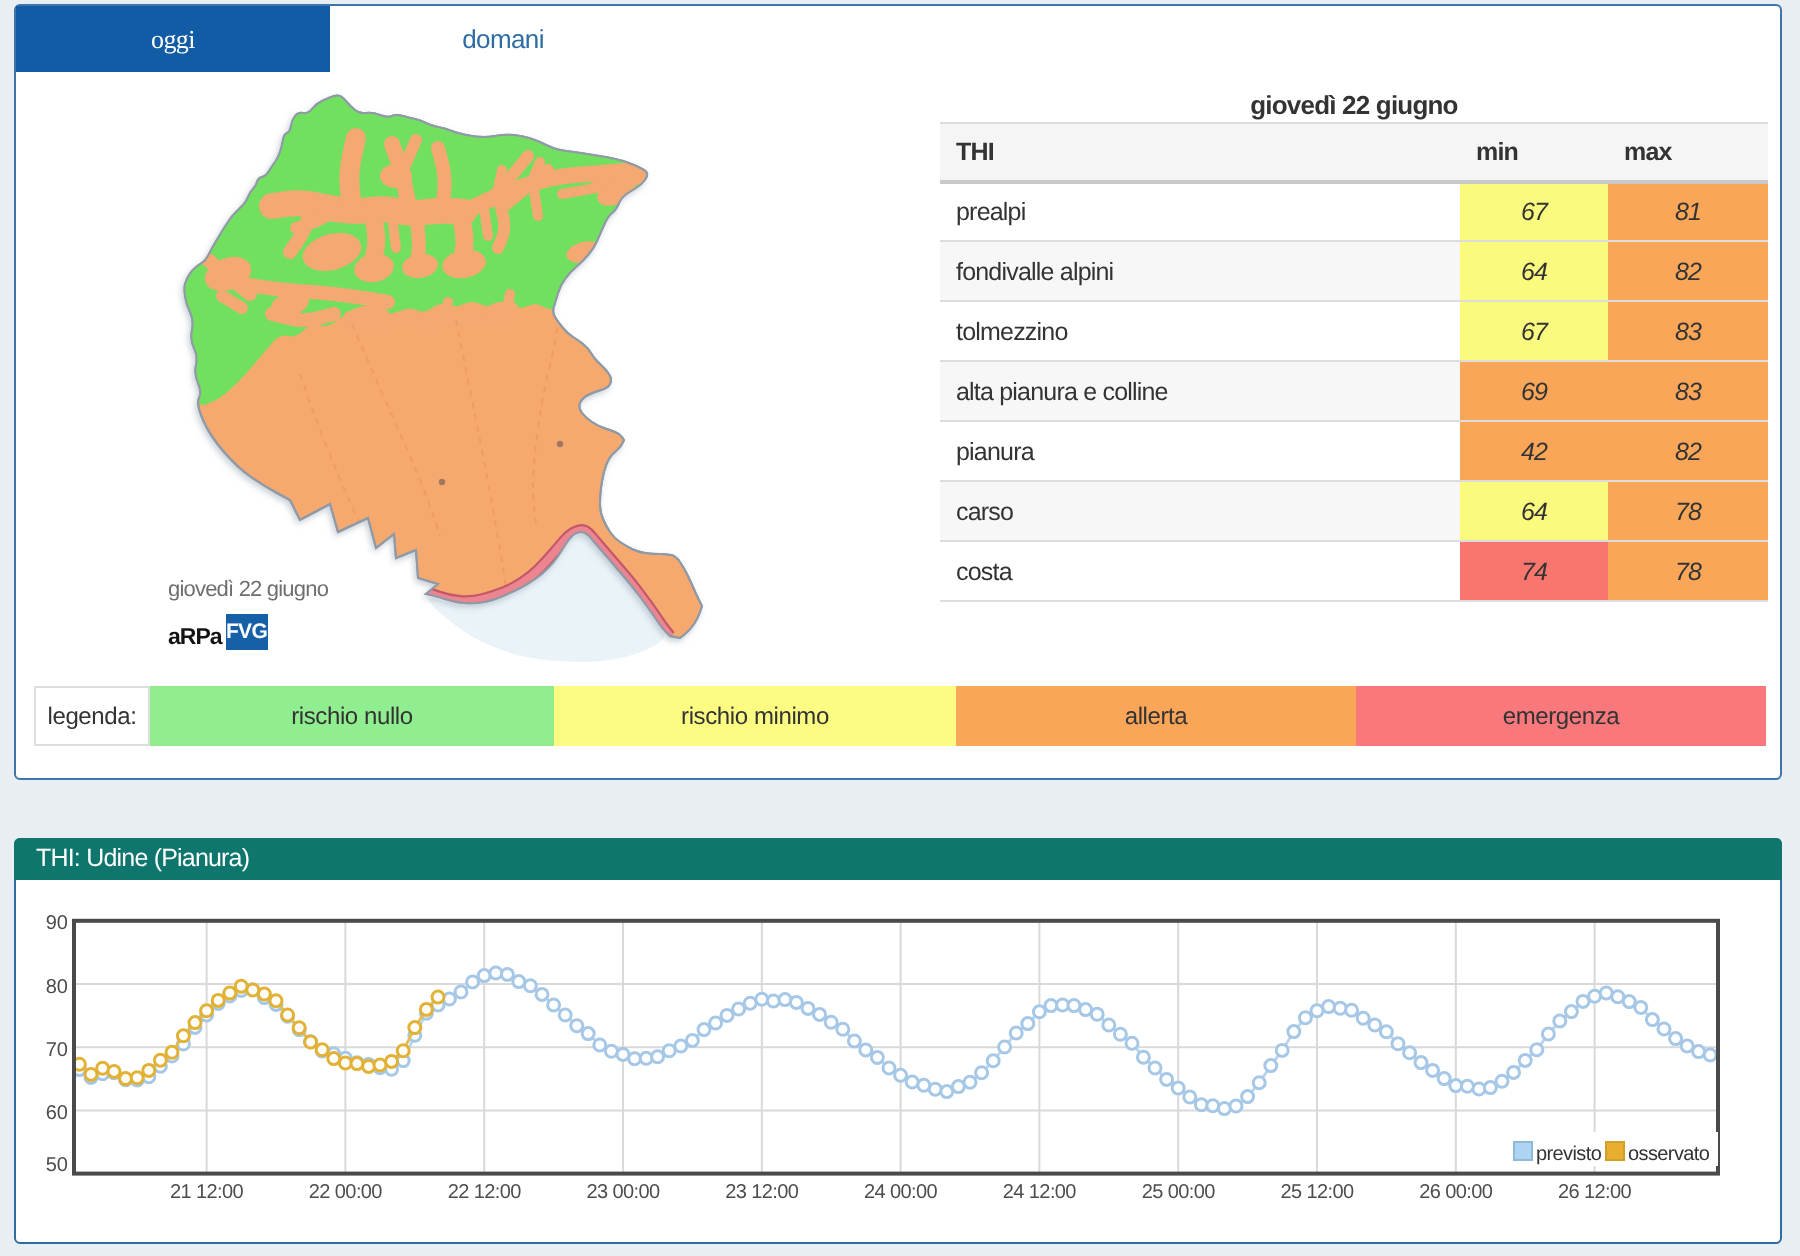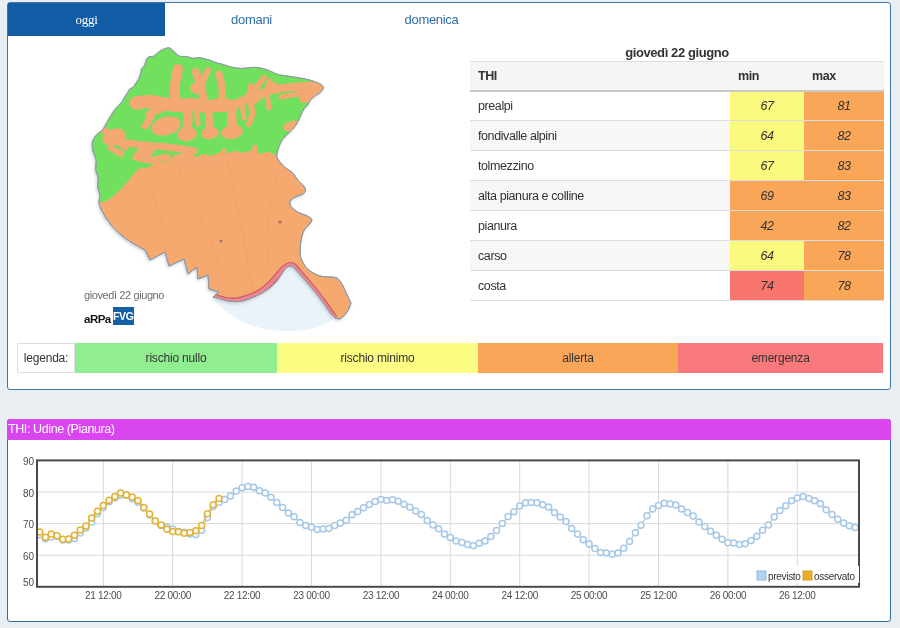--- a/index.html
+++ b/index.html
@@ -1,41 +1,40 @@
 <!DOCTYPE html>
 <html><head><meta charset="utf-8">
 <style>
 * { margin:0; padding:0; box-sizing:border-box; }
 body { width:900px; height:628px; background:#e9eef2; font-family:"Liberation Sans", sans-serif; position:relative; overflow:hidden; }
 .panel1 { position:absolute; left:7px; top:2px; width:884px; height:388px; background:#fff; border:1px solid #3e75ad; border-radius:3px; }
 .tabs { position:absolute; left:8px; top:3px; width:882px; height:33px; display:flex; }
 .tab { height:33px; display:flex; align-items:center; justify-content:center; font-size:13px; letter-spacing:-0.3px; color:#2e6da4; }
 .tab.active { background:#115ca5; color:#fff;font-family:Liberation Serif, serif; }
 .panel2 { position:absolute; left:7px; top:419px; width:884px; height:203px; background:#fff; border:1px solid #2e6da4; border-radius:3px; }
-.p2head { position:absolute; left:7px; top:419px; width:884px; height:21px; background:#d946ef; color:#fff; font-size:12.5px; letter-spacing:-0.4px; line-height:21px; padding-left:1px; border-radius:3px 3px 0 0; }
+.p2head { position:absolute; left:7px; top:419px; width:884px; height:21px; background:#0f766e; color:#fff; font-size:12.5px; letter-spacing:-0.4px; line-height:21px; padding-left:11px; border-radius:3px 3px 0 0; }
 .maptext { position:absolute; left:84px; top:289px; font-size:11px; letter-spacing:-0.4px; color:#6e6e6e; }
 .logo { position:absolute; left:84px; top:306px; height:19px; display:flex; align-items:flex-end; }
 .logoarpa { font-size:11.5px; font-weight:bold; color:#141414; line-height:12px; letter-spacing:-0.5px; }
 .logofvg { margin-left:2px; background:#1660a8; color:#fff; font-size:10.5px; font-weight:bold; width:21px; height:18px; text-align:center; line-height:18px; letter-spacing:-0.3px; }
 .ttitle { position:absolute; left:470px; top:45px; width:414px; text-align:center; font-size:13px; letter-spacing:-0.4px; font-weight:bold; color:#333; }
 table.thi { position:absolute; left:470px; top:61px; width:414px; border-collapse:collapse; font-size:12.5px; letter-spacing:-0.4px; color:#333; }
 table.thi th { background:#f5f5f5; text-align:left; font-weight:bold; height:29px; padding-left:8px; border-top:1px solid #ddd; border-bottom:2px solid #c8c8c8; }
 table.thi td { height:30px; padding-left:8px; border-bottom:1px solid #ddd; }
 table.thi td.num { text-align:center; padding-left:0;font-style:italic; }
 col.c1 { width:260px; } col.c2 { width:74px; } col.c3 { width:80px; }
 .legend { position:absolute; left:17px; top:343px; height:20px; display:flex; font-size:12px; letter-spacing:-0.2px; color:#333; }
 .legcell { height:30px; display:flex; align-items:center; justify-content:center; }
 .leglbl { width:58px; border:1px solid #ddd; background:#fff; color:#333; }
 </style></head>
 <body>
 <div class="panel1"></div>
 <div class="tabs">
   <div class="tab active" style="width:157px">oggi</div>
   <div class="tab" style="width:173px">domani</div>
-  <div class="tab" style="width:187px">domenica</div>
 </div>
 <svg width="460" height="390" viewBox="0 0 460 390" style="position:absolute;left:0;top:0" xmlns="http://www.w3.org/2000/svg">
     <defs>
       <clipPath id="reg">
         <path d="M92.5,142.0 Q93,140 94.5,137.5 Q96,135 98.0,133.5 Q100,132 101.5,131.0 Q103,130 104.5,127.0 Q106,124 107.5,121.5 Q109,119 110.5,116.5 Q112,114 114.0,111.0 Q116,108 118.0,106.0 Q120,104 121.5,102.5 Q123,101 124.0,98.5 Q125,96 126.5,94.5 Q128,93 128.5,91.0 Q129,89 131.0,88.5 Q133,88 134.5,85.5 Q136,83 137.5,81.0 Q139,79 140.0,76.0 Q141,73 141.5,70.0 Q142,67 143.5,66.5 Q145,66 145.5,63.0 Q146,60 147.5,58.0 Q149,56 151.5,56.5 Q154,57 156.0,54.5 Q158,52 161.0,50.5 Q164,49 167.0,48.0 Q170,47 172.5,50.0 Q175,53 177.5,55.0 Q180,57 183.0,56.5 Q186,56 190.0,57.5 Q194,59 196.0,58.0 Q198,57 201.5,58.0 Q205,59 207.5,59.5 Q210,60 213.0,61.5 Q216,63 219.0,63.5 Q222,64 226.0,65.5 Q230,67 236.0,68.0 Q242,69 247.5,68.0 Q253,67 257.0,67.5 Q261,68 264.5,69.0 Q268,70 271.0,71.5 Q274,73 276.5,74.0 Q279,75 283.0,75.5 Q287,76 293.5,77.0 Q300,78 305.5,79.0 Q311,80 317.0,82.5 Q323,85 323.5,86.5 Q324,88 322.0,90.5 Q320,93 315.5,95.5 Q311,98 309.5,101.5 Q308,105 306.0,106.5 Q304,108 302.0,112.5 Q300,117 298.5,120.5 Q297,124 294.0,127.5 Q291,131 288.0,133.5 Q285,136 282.5,139.5 Q280,143 279.0,146.5 Q278,150 277.0,153.0 Q276,156 277.5,158.5 Q279,161 281.5,164.0 Q284,167 286.5,168.5 Q289,170 291.5,172.0 Q294,174 295.5,176.5 Q297,179 298.5,180.5 Q300,182 302.0,184.0 Q304,186 305.0,188.0 Q306,190 305.0,192.0 Q304,194 300.5,195.0 Q297,196 294.0,197.5 Q291,199 290.0,201.5 Q289,204 291.0,206.5 Q293,209 296.0,211.0 Q299,213 302.0,214.0 Q305,215 307.5,216.0 Q310,217 311.0,218.5 L312,220 L311.0,222.0 Q310,224 308.0,225.5 Q306,227 304.5,229.5 Q303,232 302.0,236.0 Q301,240 300.5,244.0 Q300,248 300.0,252.0 Q300,256 301.5,259.5 Q303,263 305.0,266.0 Q307,269 310.0,271.0 Q313,273 316.0,274.5 Q319,276 322.5,276.5 Q326,277 329.5,277.0 Q333,277 335.5,277.5 Q338,278 340.0,281.0 Q342,284 343.5,287.0 Q345,290 346.5,293.5 Q348,297 349.5,300.0 L351,303 L350.0,306.0 Q349,309 347.0,312.0 Q345,315 342.5,317.0 L340,319 L337.5,318.5 L335,318 L333.0,316.0 Q331,314 329.0,311.0 Q327,308 324.5,304.5 Q322,301 319.0,297.0 Q316,293 313.0,289.5 Q310,286 307.0,282.5 Q304,279 301.0,275.5 Q298,272 295.5,269.0 Q293,266 290.5,266.0 Q288,266 286.0,268.0 Q284,270 282.5,272.5 Q281,275 279.0,278.0 Q277,281 274.0,284.0 Q271,287 267.5,289.5 Q264,292 260.0,294.0 Q256,296 251.5,298.0 Q247,300 242.0,301.0 Q237,302 232.0,301.5 Q227,301 222.5,299.5 Q218,298 215.5,297.5 L213,297 L216.0,294.5 L219,292 L214.0,290.5 L209,289 L208.5,282.0 L208,275 L203.0,277.0 L198,279 L197.5,273.0 L197,267 L192.5,270.5 L188,274 L186.0,266.5 L184,259 L176.5,262.5 L169,266 L167.0,259.0 L165,252 L157.5,256.0 L150,260 L147.5,255.0 L145,250 L138.5,246.5 Q132,243 125.5,238.5 Q119,234 112.0,226.0 Q105,218 101.5,210.0 Q98,202 99.5,199.0 Q101,196 99.0,191.5 Q97,187 98.0,182.5 Q99,178 97.0,174.0 Q95,170 96.0,165.0 Q97,160 95.0,156.0 Q93,152 92.5,148.0 Q92,144 92.5,142.0 Z"></path>
       </clipPath>
       <filter id="sh" x="-20%" y="-20%" width="140%" height="140%">
         <feDropShadow dx="-1" dy="1.5" stdDeviation="1.5" flood-color="#9aa8b4" flood-opacity="0.55"></feDropShadow>
       </filter>
     </defs>

